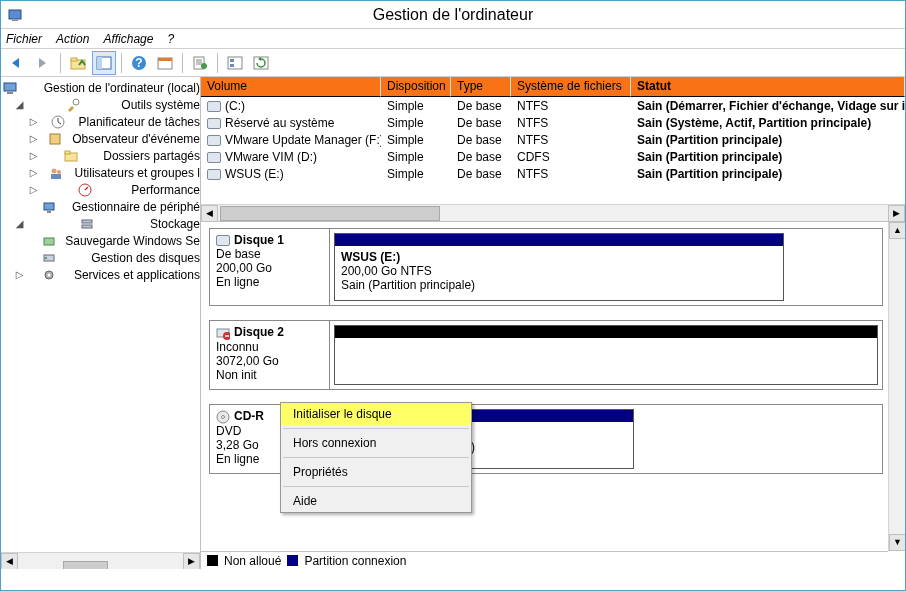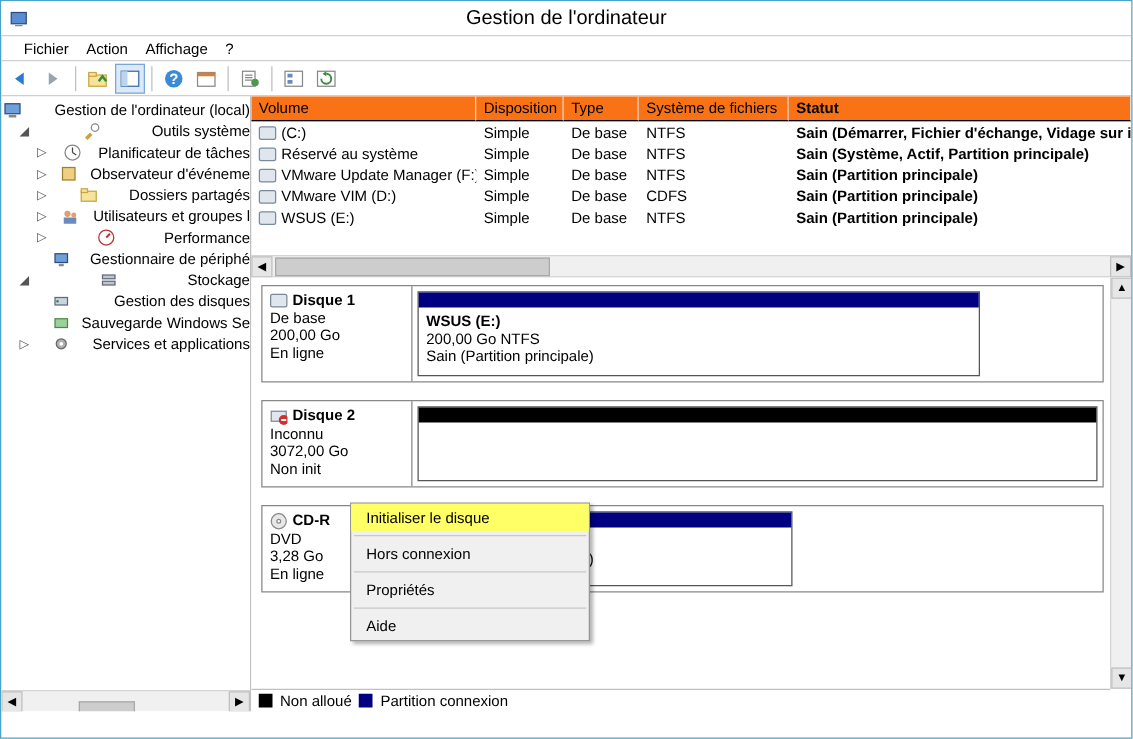--- a/index.html
+++ b/index.html
@@ -1,20 +1,20 @@
 <!DOCTYPE html>
 <html><head>
 <meta charset="utf-8">
 <style>
 * { box-sizing: border-box; margin: 0; padding: 0; font-family: "Segoe UI", Tahoma, sans-serif; font-size: 12px; }
 body { background: #fff; width: 906px; height: 591px; overflow: hidden; border: 1px solid #4aa3c9; }
 .title-bar { height: 28px; background: #fff; border-bottom: 1px solid #d0d0d0; display: flex; align-items: center; justify-content: center; position: relative; }
 .title-bar .app-icon { position: absolute; left: 6px; top: 6px; width: 16px; height: 16px; }
 .title-text { font-size: 16px; color: #000; }
-.menu-bar { height: 20px; display: flex; align-items: center; padding: 0 18px; gap: 14px; border-bottom: 1px solid #d0d0d0; }
+.menu-bar { height: 20px; display: flex; align-items: center; padding: 0 5px; gap: 14px; border-bottom: 1px solid #d0d0d0; font-style: italic; }
 .menu-bar span { cursor: default; }
 .toolbar { height: 28px; display: flex; align-items: center; padding: 0 4px; gap: 2px; border-bottom: 1px solid #d0d0d0; }
 .tool-btn { width: 24px; height: 24px; border: 1px solid transparent; display: flex; align-items: center; justify-content: center; cursor: pointer; }
 .tool-btn.boxed { border: 1px solid #7aa7d8; background: #dbe9f9; }
 .tool-sep { width: 1px; height: 20px; background: #c0c0c0; margin: 0 3px; }
 .body-area { display: flex; height: 492px; }
 .tree-pane { width: 200px; border-right: 1px solid #c0c0c0; overflow: hidden; padding: 2px 0; position: relative; }
 .tree-item { display: flex; align-items: center; height: 17px; white-space: nowrap; cursor: default; padding-left: 2px; justify-content: space-between; }
 .tree-item .exp { width: 13px; text-align: center; color: #555; font-size: 10px; display:inline-block; }
 .tree-item .ticon { width: 16px; height: 16px; display: inline-flex; align-items: center; justify-content: center; margin-right: 2px; }
@@ -224,33 +224,33 @@
           <svg width="14" height="14">
             <rect x="2" y="3" width="10" height="3" fill="#b8c8d8" stroke="#667"></rect>
             <rect x="2" y="8" width="10" height="3" fill="#b8c8d8" stroke="#667"></rect>
           </svg>
         </span>
         <span class="tlabel">Stockage</span>
       </div>
     <div class="tree-item" style="padding-left:40px">
         <span class="ticon">
           <svg width="14" height="14">
+            <rect x="2" y="4" width="10" height="7" fill="#9dd09d" stroke="#4a8a4a"></rect>
+          </svg>
+        </span>
+        <span class="tlabel">Sauvegarde Windows Se</span>
+      </div>
+    <div class="tree-item" style="padding-left:40px">
+        <span class="ticon">
+          <svg width="14" height="14">
             <rect x="2" y="4" width="10" height="6" fill="#c8d4e0" stroke="#667"></rect>
             <circle cx="4" cy="7" r="1" fill="#3a8a3a"></circle>
           </svg>
         </span>
         <span class="tlabel">Gestion des disques</span>
-      </div>
-    <div class="tree-item" style="padding-left:40px">
-        <span class="ticon">
-          <svg width="14" height="14">
-            <rect x="2" y="4" width="10" height="7" fill="#9dd09d" stroke="#4a8a4a"></rect>
-          </svg>
-        </span>
-        <span class="tlabel">Sauvegarde Windows Se</span>
       </div>
     <div class="tree-item" style="padding-left:12px">
         <span class="exp">▷</span>
         <span class="ticon">
           <svg width="14" height="14">
             <circle cx="7" cy="7" r="4" fill="#b0b0b0" stroke="#666"></circle>
             <circle cx="7" cy="7" r="1.5" fill="#fff"></circle>
           </svg>
         </span>
         <span class="tlabel">Services et applications</span>

